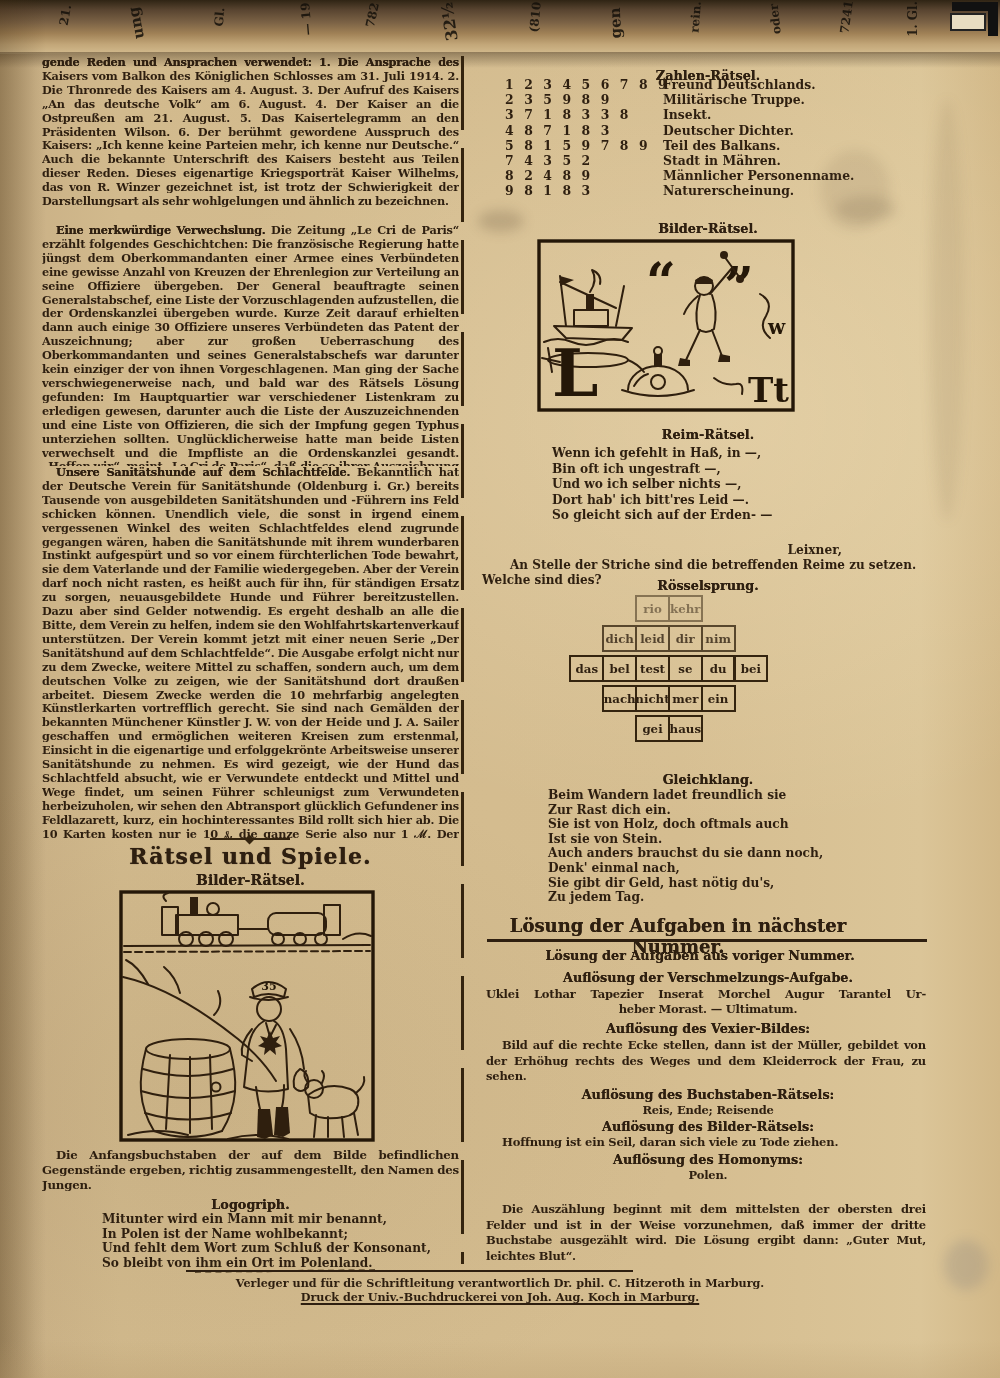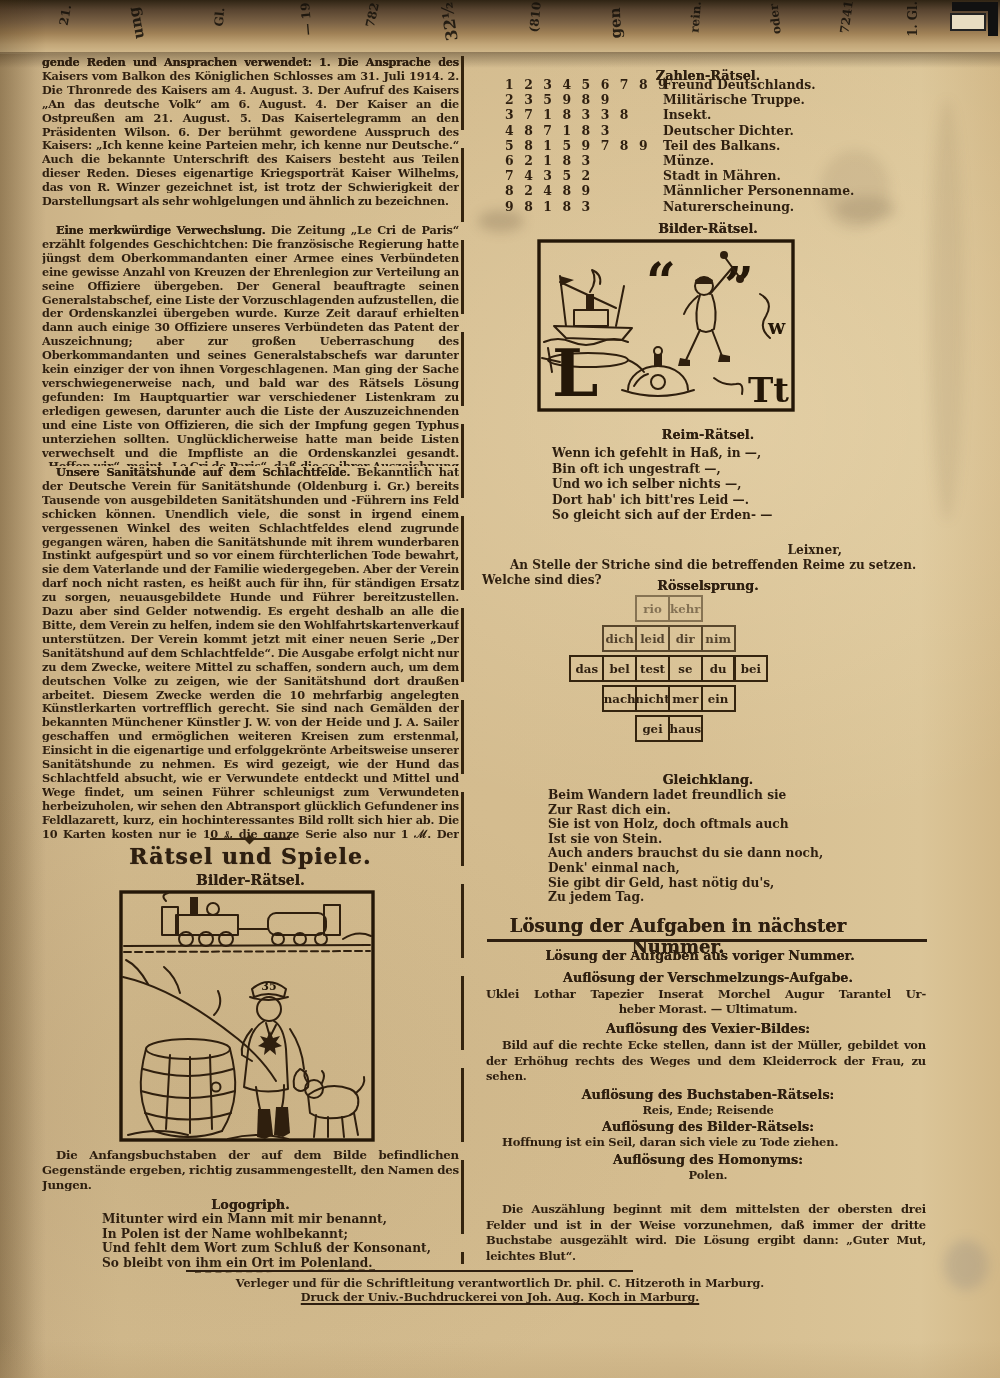--- a/index.html
+++ b/index.html
@@ -208,24 +208,20 @@
       </div>
     <div class="z-row">
         <span class="z-digits">4 8 7 1 8 3</span>
         <span class="z-clue">Deutscher Dichter.</span>
       </div>
     <div class="z-row">
         <span class="z-digits">5 8 1 5 9 7 8 9</span>
         <span class="z-clue">Teil des Balkans.</span>
       </div>
     <div class="z-row">
-        <span class="z-digits">6 2 1 8 3</span>
-        <span class="z-clue">Münze.</span>
-      </div>
-    <div class="z-row">
         <span class="z-digits">7 4 3 5 2</span>
         <span class="z-clue">Stadt in Mähren.</span>
       </div>
     <div class="z-row">
         <span class="z-digits">8 2 4 8 9</span>
         <span class="z-clue">Männlicher Personenname.</span>
       </div>
     <div class="z-row">
         <span class="z-digits">9 8 1 8 3</span>
         <span class="z-clue">Naturerscheinung.</span>

